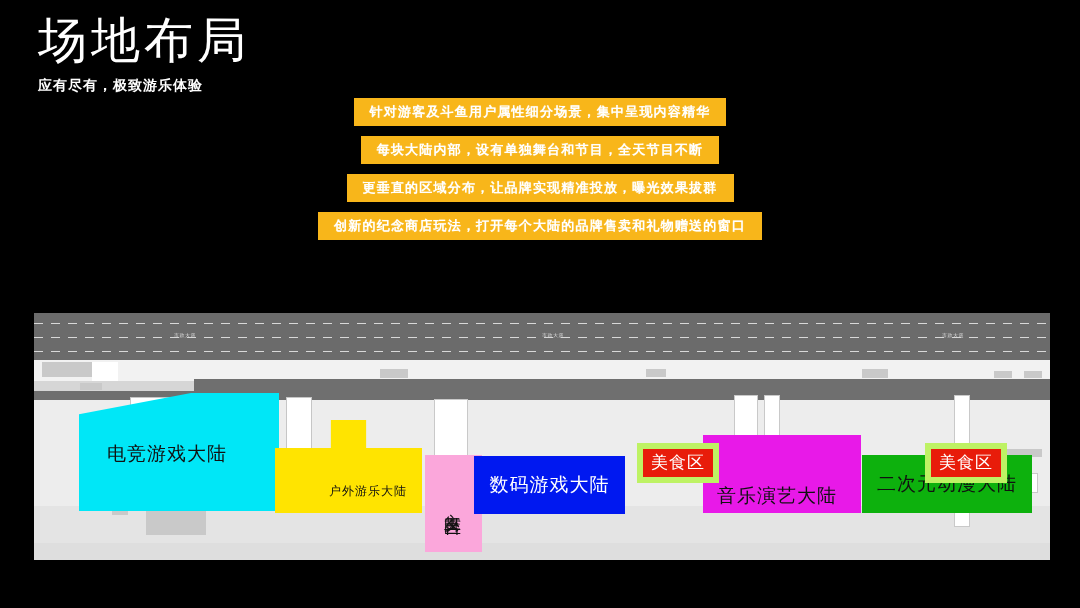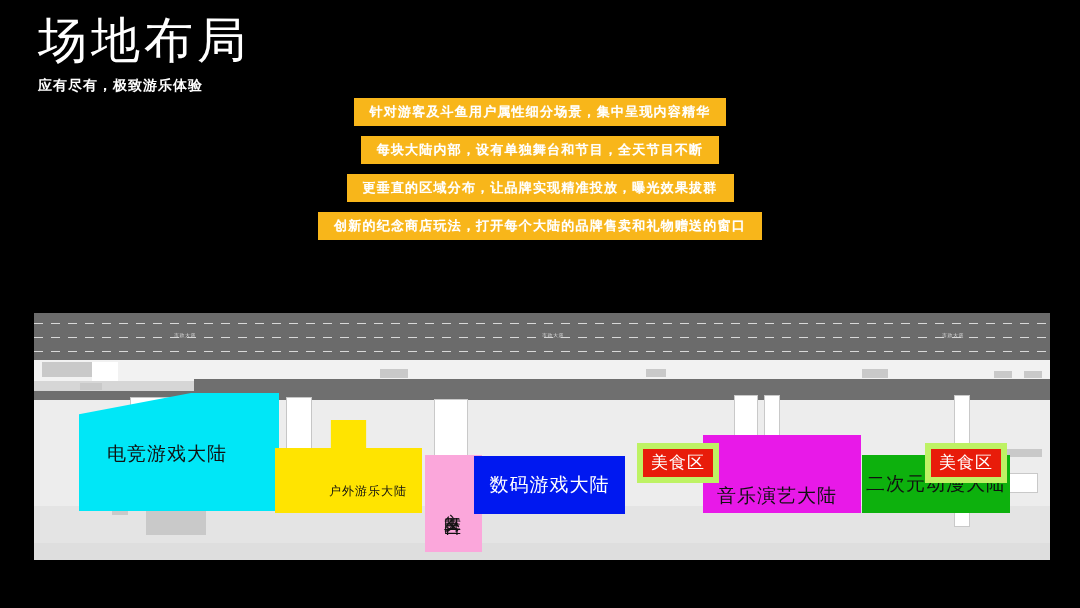--- a/index.html
+++ b/index.html
@@ -58,21 +58,21 @@
     clip-path:polygon(0 18%,56% 0,100% 0,100% 100%,0 100%);}
   #zone-esports .zlabel{position:absolute;left:28px;top:48px;}
   #zone-outdoor{left:275px;top:420px;width:147px;height:93px;background:#FFE400;
     clip-path:polygon(0 30%,38% 30%,38% 0,62% 0,62% 30%,100% 30%,100% 100%,0 100%);}
   #zone-outdoor .zlabel{position:absolute;left:10px;top:63px;font-size:12px;margin-left:44px;}
   #zone-stage{left:425px;top:455px;width:57px;height:97px;background:#FBA7DB;}
   #zone-stage .zlabel{writing-mode:vertical-rl;font-size:17px;letter-spacing:2px;}
   #zone-digital{left:474px;top:456px;width:151px;height:58px;background:#0018F0;color:#fff;}
   #zone-music{left:703px;top:435px;width:158px;height:78px;background:#E819E8;}
   #zone-music .zlabel{position:absolute;left:14px;top:48px;}
-  #zone-anime{left:862px;top:455px;width:148px;height:58px;background:#0DB10D;}
+  #zone-anime{left:862px;top:455px;width:170px;height:58px;background:#0DB10D;}
   .food-badge{position:absolute;background:#E81C0A;border:6px solid #bef264;
     color:#ffffff;font-size:17px;letter-spacing:1px;padding:2px 8px 3px 8px;
     font-family:"DejaVu Sans",sans-serif;white-space:nowrap;}
   #food-1{left:637px;top:443px;}
   #food-2{left:925px;top:443px;}
 </style>
 </head>
 <body>
 
 <div id="header">

